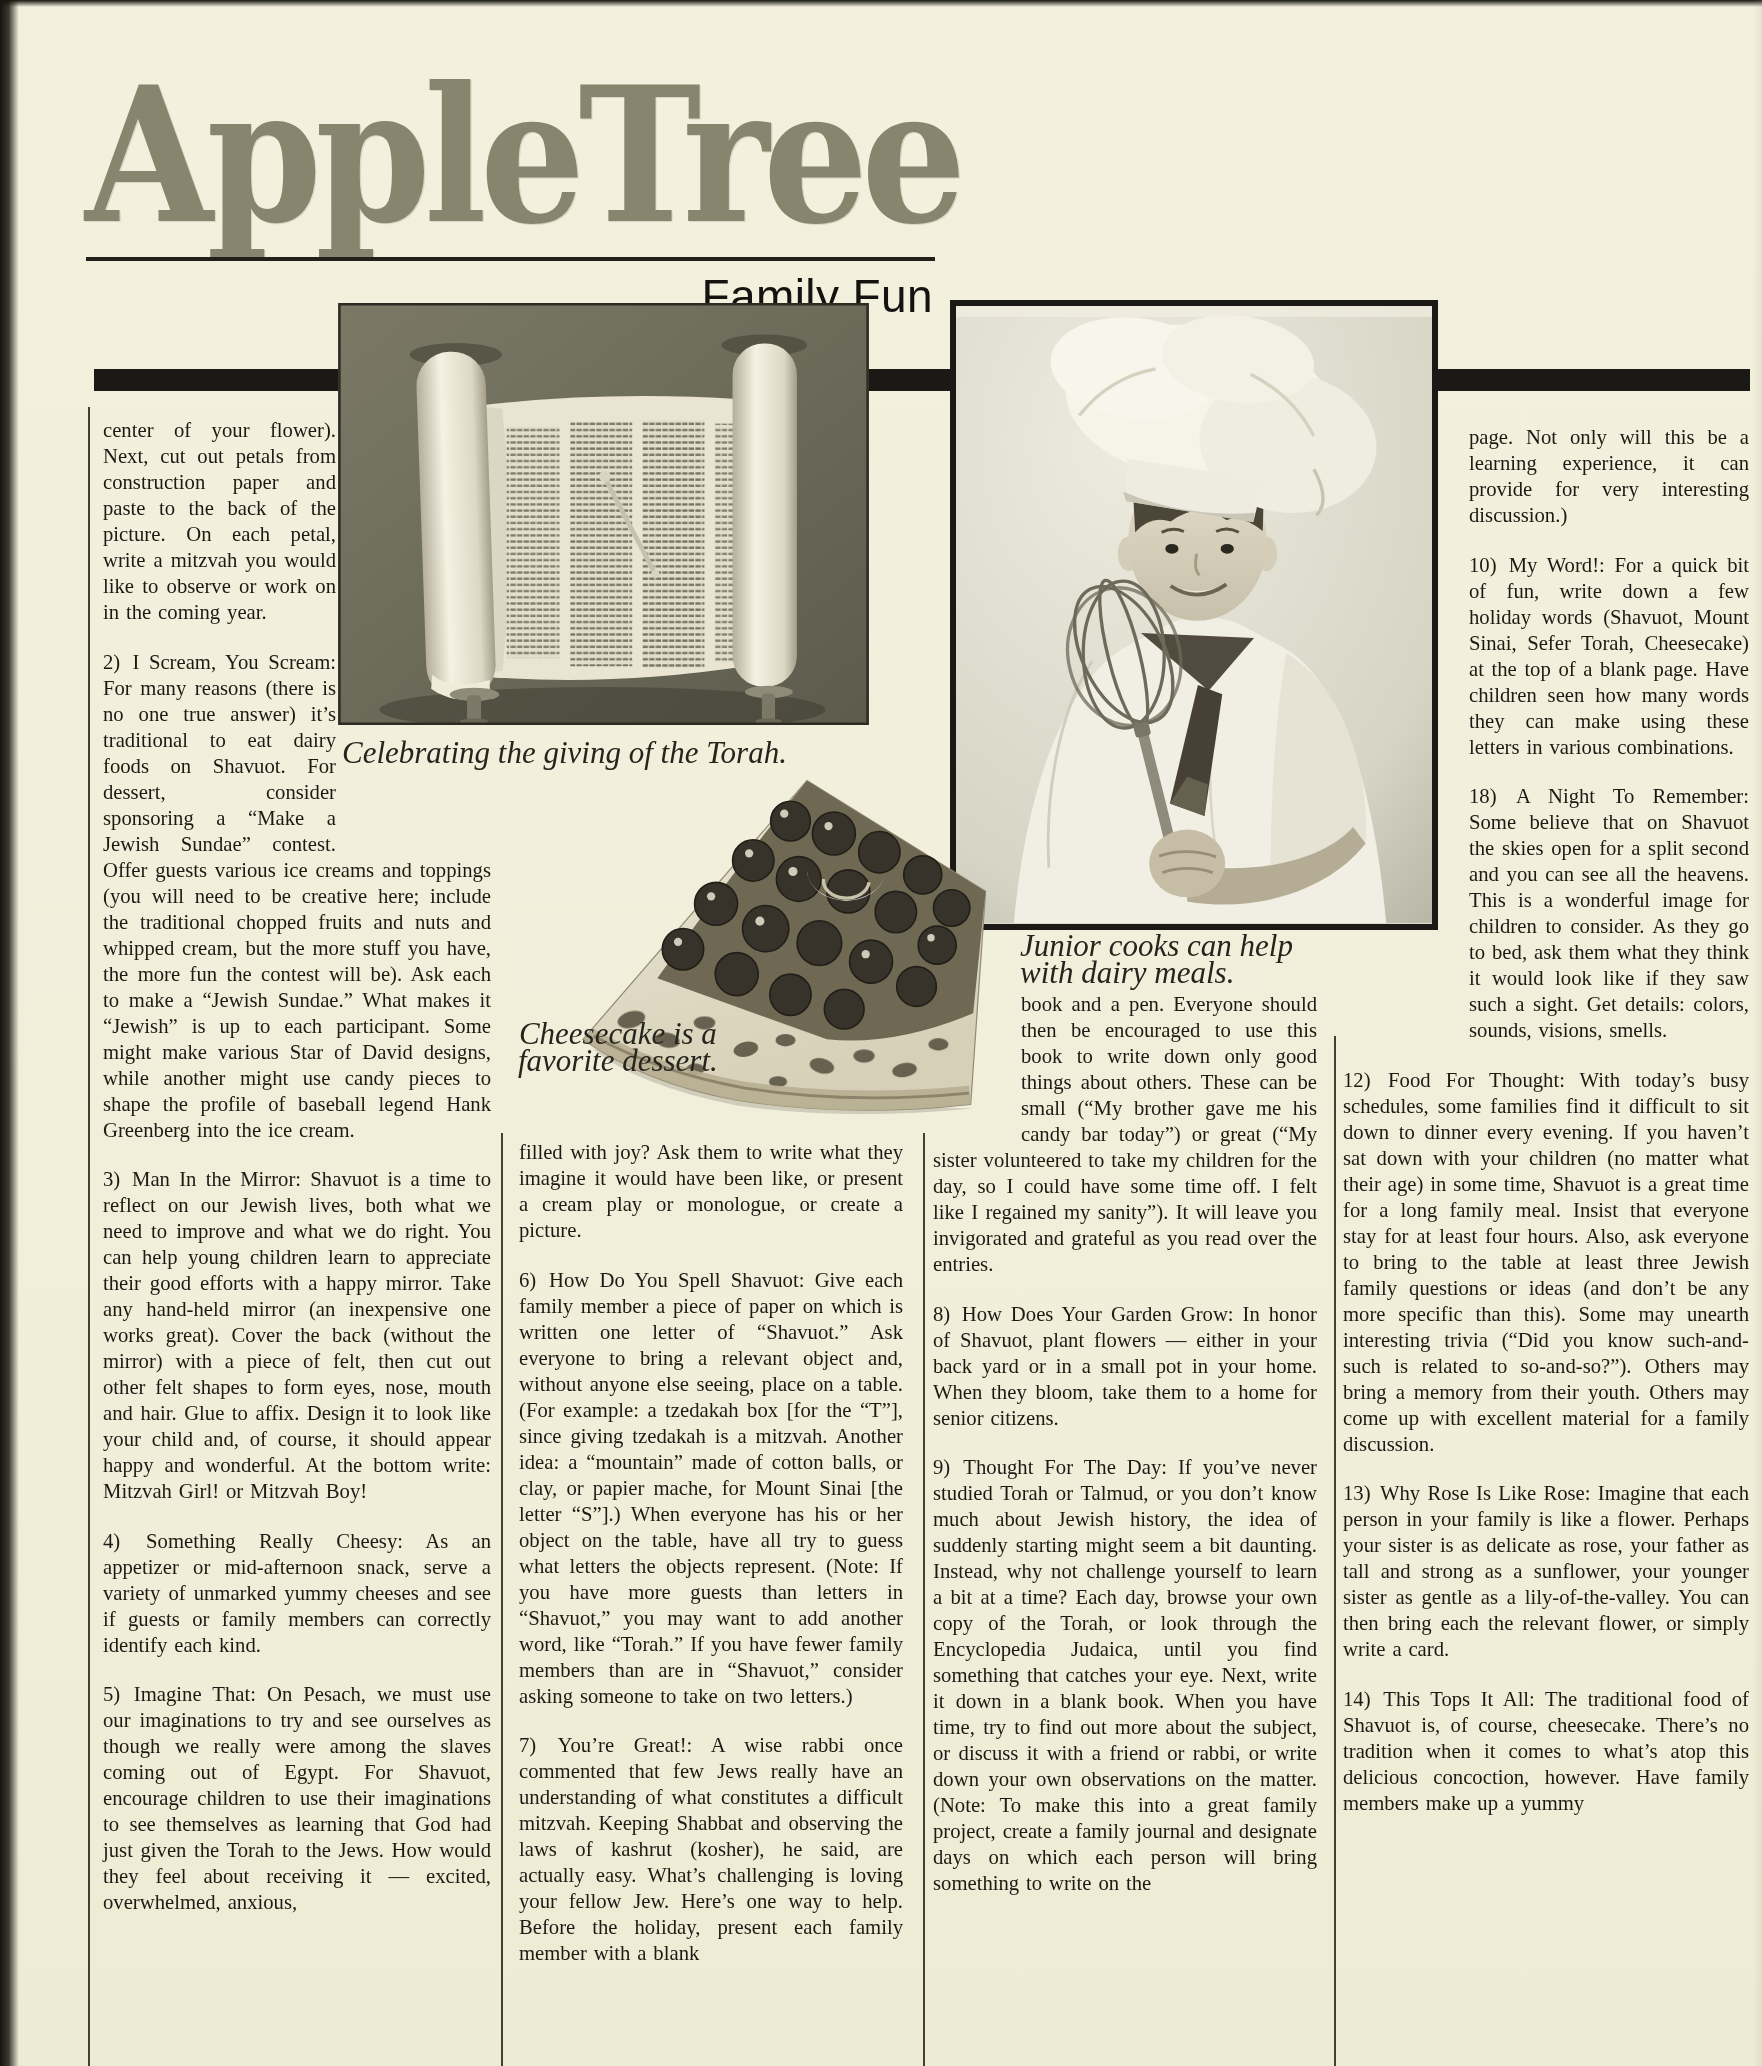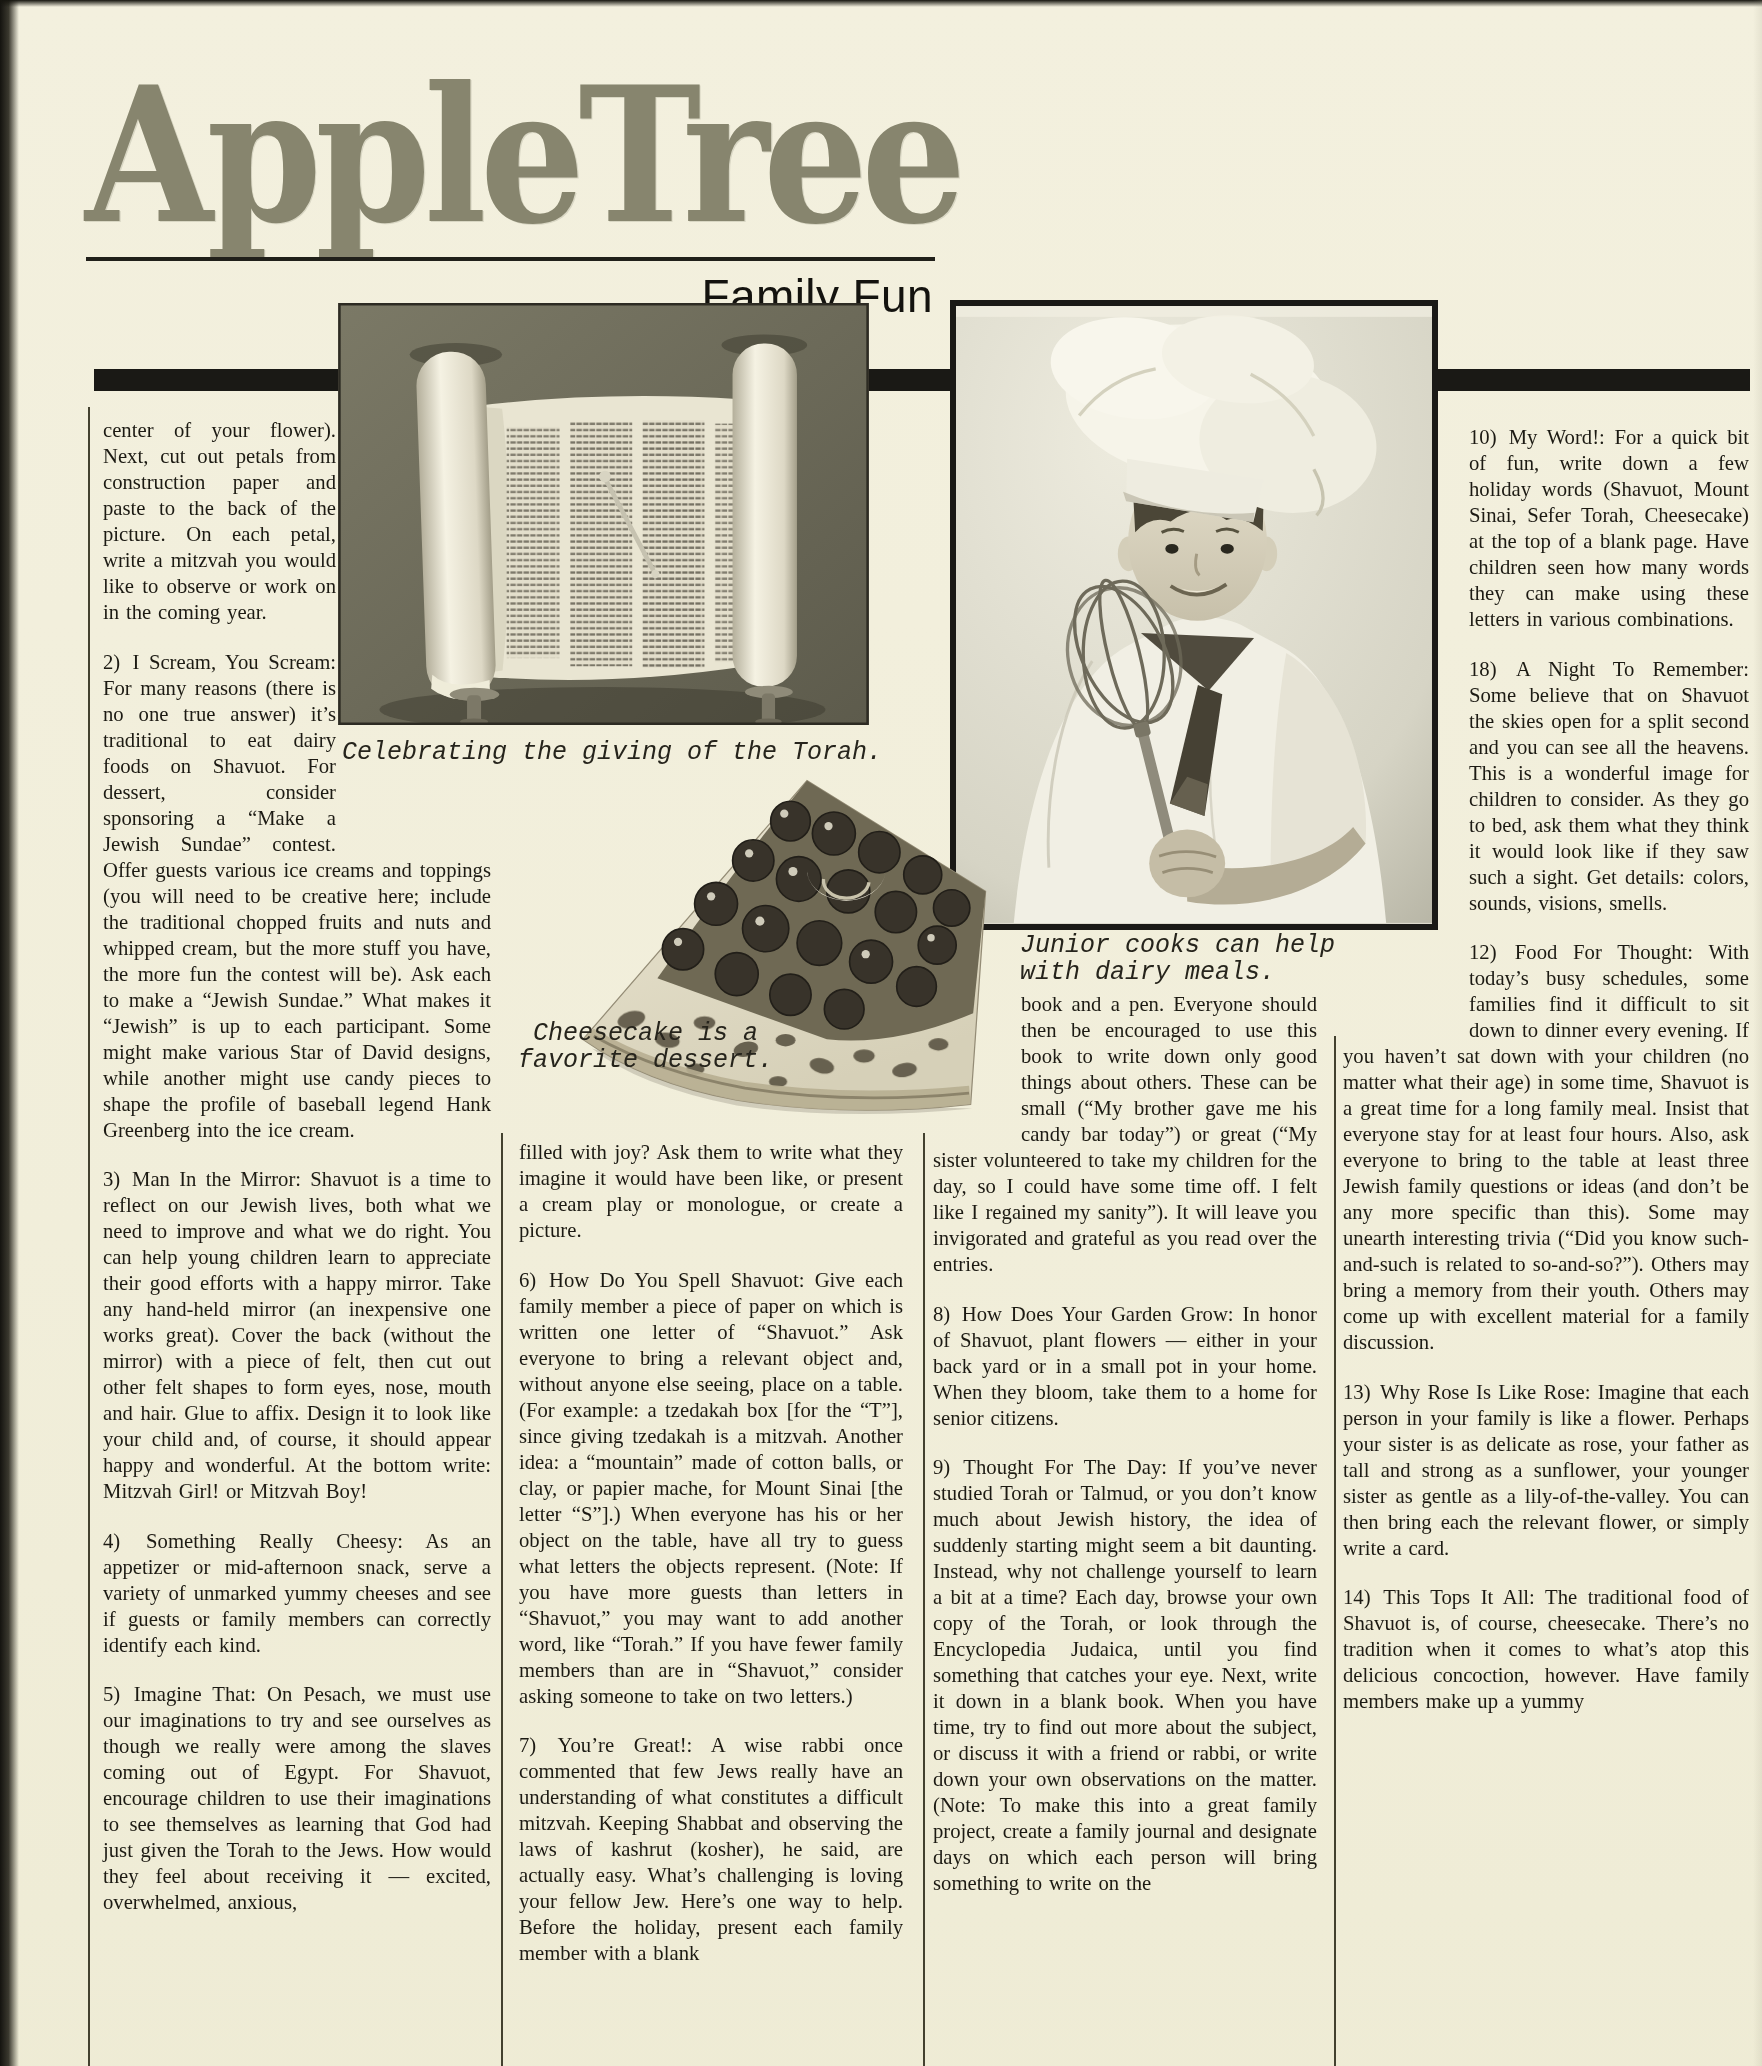--- a/index.html
+++ b/index.html
@@ -23,21 +23,21 @@
               font-family:"Liberation Sans",sans-serif;font-size:46px;color:#14130f;letter-spacing:0.4px;}
 
   .divider-bar{position:absolute;left:94px;top:369px;width:1656px;height:21.5px;background:#1a1915;z-index:1;}
 
   
   .photo{position:absolute;z-index:2;}
   .torah{left:338px;top:303px;}
   .chef{left:950px;top:300px;border:6.6px solid #1a1916;background:#dddacd;}
   .cheesecake{left:559px;top:755px;}
 
-  .caption{position:absolute;z-index:3;font-style:italic;font-size:25px;line-height:27px;color:#26241c;font-family:Liberation Mono, monospace;}
+  .caption{position:absolute;z-index:3;font-style:italic;font-size:31px;line-height:27px;color:#26241c;}
   .cap-torah{left:342px;top:739px;}
   .cap-chef{left:1020px;top:932px;}
   .cap-cake{left:518px;top:1020px;text-align:center;}
 
   
   .col{position:absolute;z-index:3;font-size:20.7px;line-height:26px;color:#1c1a13;
        text-align:justify;word-spacing:1.7px;}
   .col p{margin:0 0 23.6px 0;}
   .num{padding-right:2.5px;}
   .ttl{font-weight:normal;}
@@ -313,20 +313,21 @@
     </p>
     <p class="item">
       <span class="num">9)</span>
       <span class="ttl">Thought For The Day:</span>
       <span class="txt">If you’ve never studied Torah or Talmud, or you don’t know much about Jewish history, the idea of suddenly starting might seem a bit daunting. Instead, why not challenge yourself to learn a bit at a time? Each day, browse your own copy of the Torah, or look through the Encyclopedia Judaica, until you find something that catches your eye. Next, write it down in a blank book. When you have time, try to find out more about the subject, or discuss it with a friend or rabbi, or write down your own observations on the matter. (Note: To make this into a great family project, create a family journal and designate days on which each person will bring something to write on the</span>
     </p>
   </div>
 
   <div class="col col-4">
     <div class="spacer-l" style="height:610px"></div>
+    <p><span>page. Not only will this be a learning experience, it can provide for very interesting discussion.)</span></p>
     <p class="item">
       <span class="num">10)</span>
       <span class="ttl">My Word!:</span>
       <span class="txt">For a quick bit of fun, write down a few holiday words (Shavuot, Mount Sinai, Sefer Torah, Cheesecake) at the top of a blank page. Have children seen how many words they can make using these letters in various combinations.</span>
     </p>
     <p class="item">
       <span class="num">18)</span>
       <span class="ttl">A Night To Remember:</span>
       <span class="txt">Some believe that on Shavuot the skies open for a split second and you can see all the heavens. This is a wonderful image for children to consider. As they go to bed, ask them what they think it would look like if they saw such a sight. Get details: colors, sounds, visions, smells.</span>
     </p>

